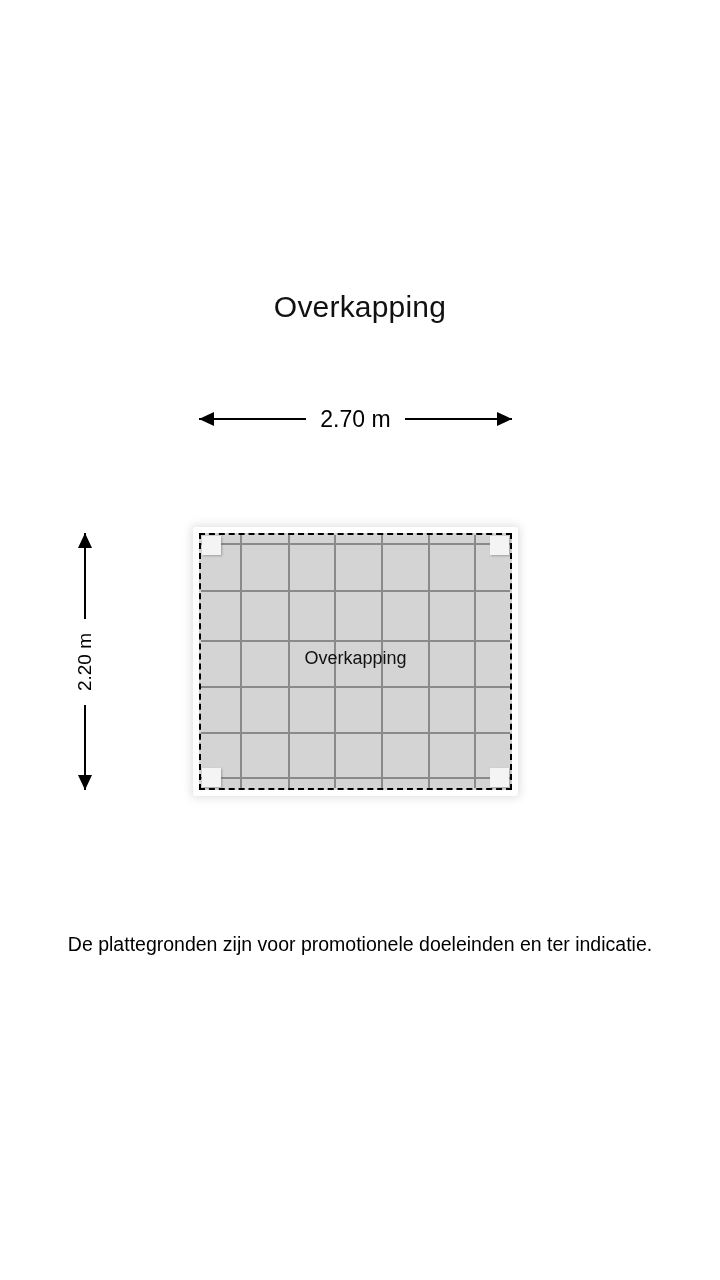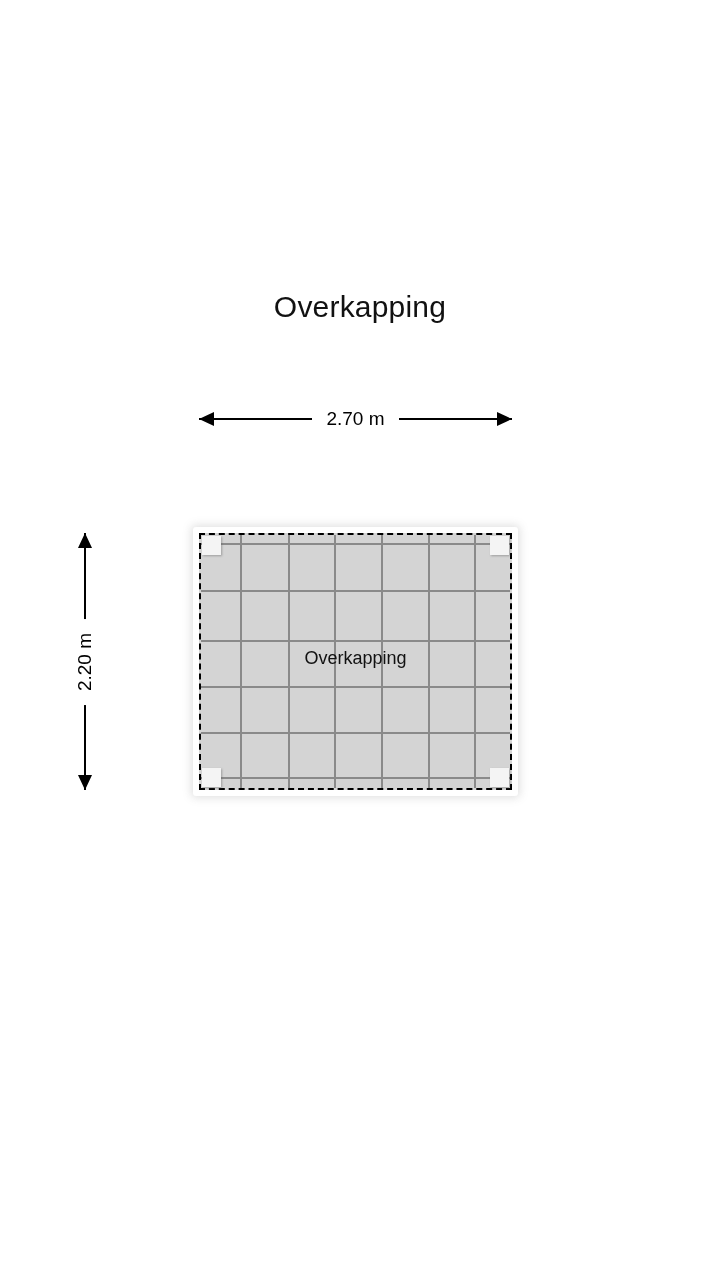--- a/index.html
+++ b/index.html
@@ -74,21 +74,21 @@
     border-top: 7px solid transparent;
     border-bottom: 7px solid transparent;
     border-left: 15px solid #000000;
   }
   .dim-h-label {
     position: absolute;
     left: 0;
     top: 0;
     width: 313px;
     text-align: center;
-    font-size: 19px;
+    font-size: 23px;
     line-height: 22px;
     white-space: nowrap;
   }
   .dim-h-label span {
     background: #ffffff;
     padding: 0 14px;
   }
 
   
   .dim-v {
@@ -264,15 +264,16 @@
 
     <div class="room-label">Overkapping</div>
 
     <div class="post tl"></div>
     <div class="post tr"></div>
     <div class="post bl"></div>
     <div class="post br"></div>
   </div>
 
   <div class="disclaimer">
+    <div>De plattegronden zijn voor promotionele doeleinden en ter indicatie.</div>
   </div>
 
 </div>
 
 </body></html>

